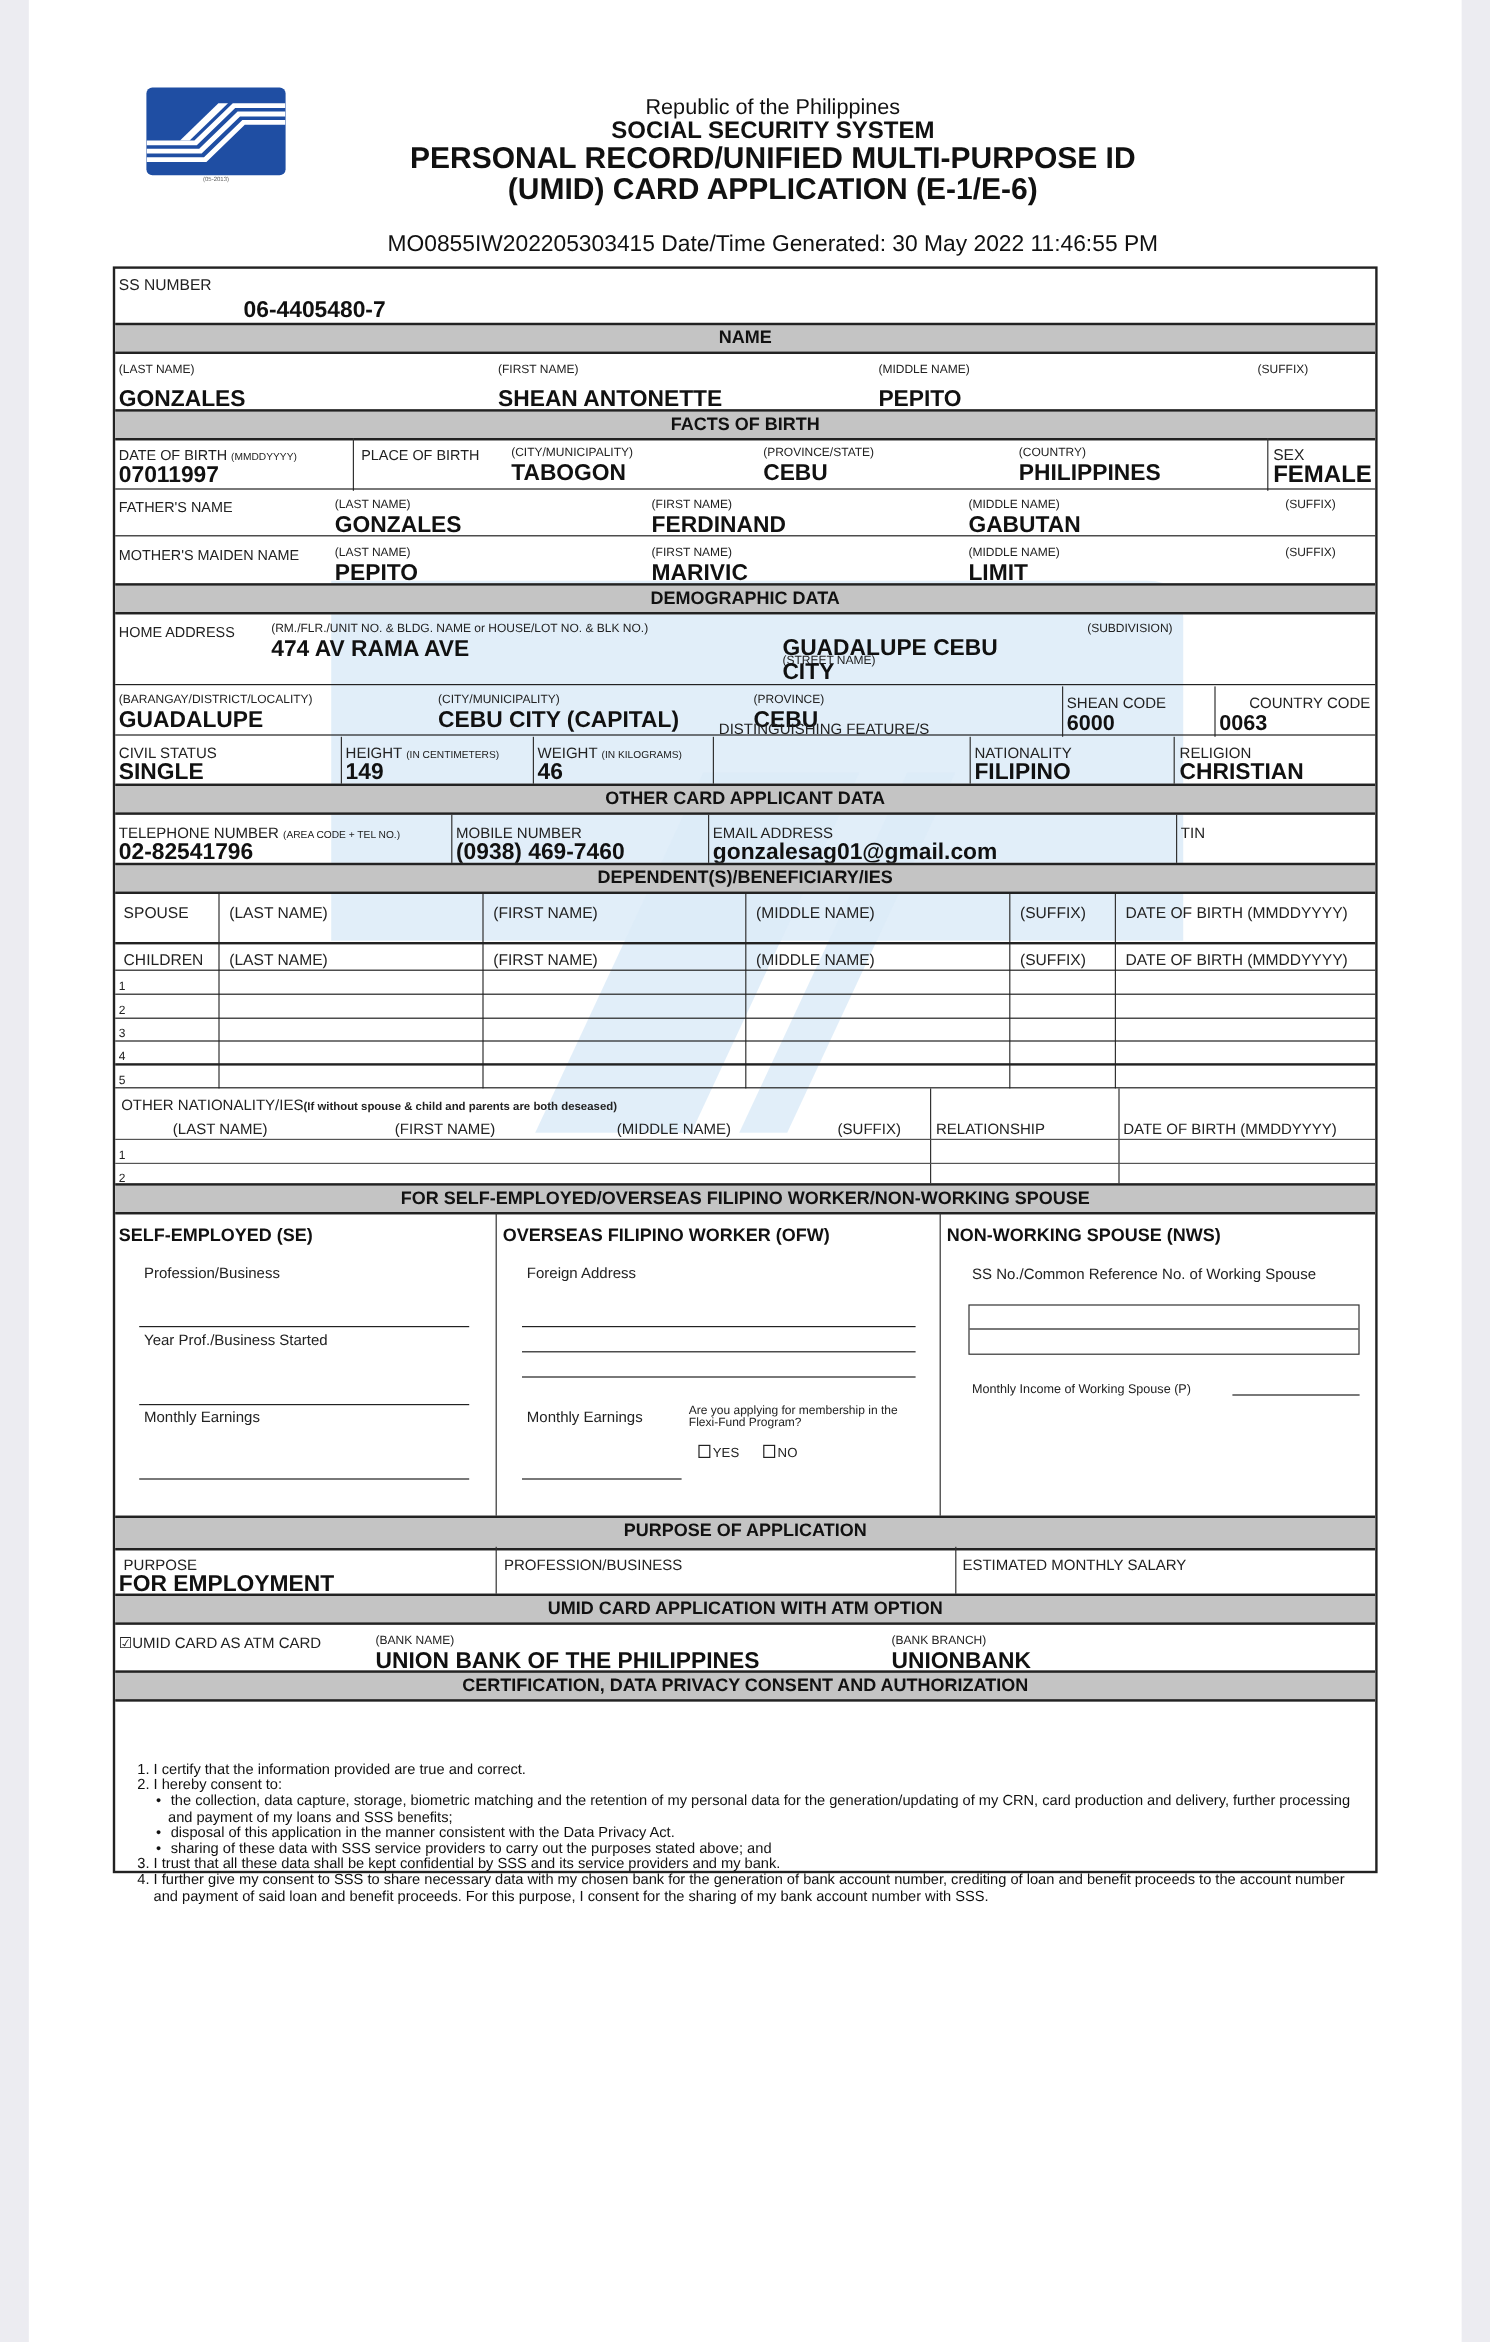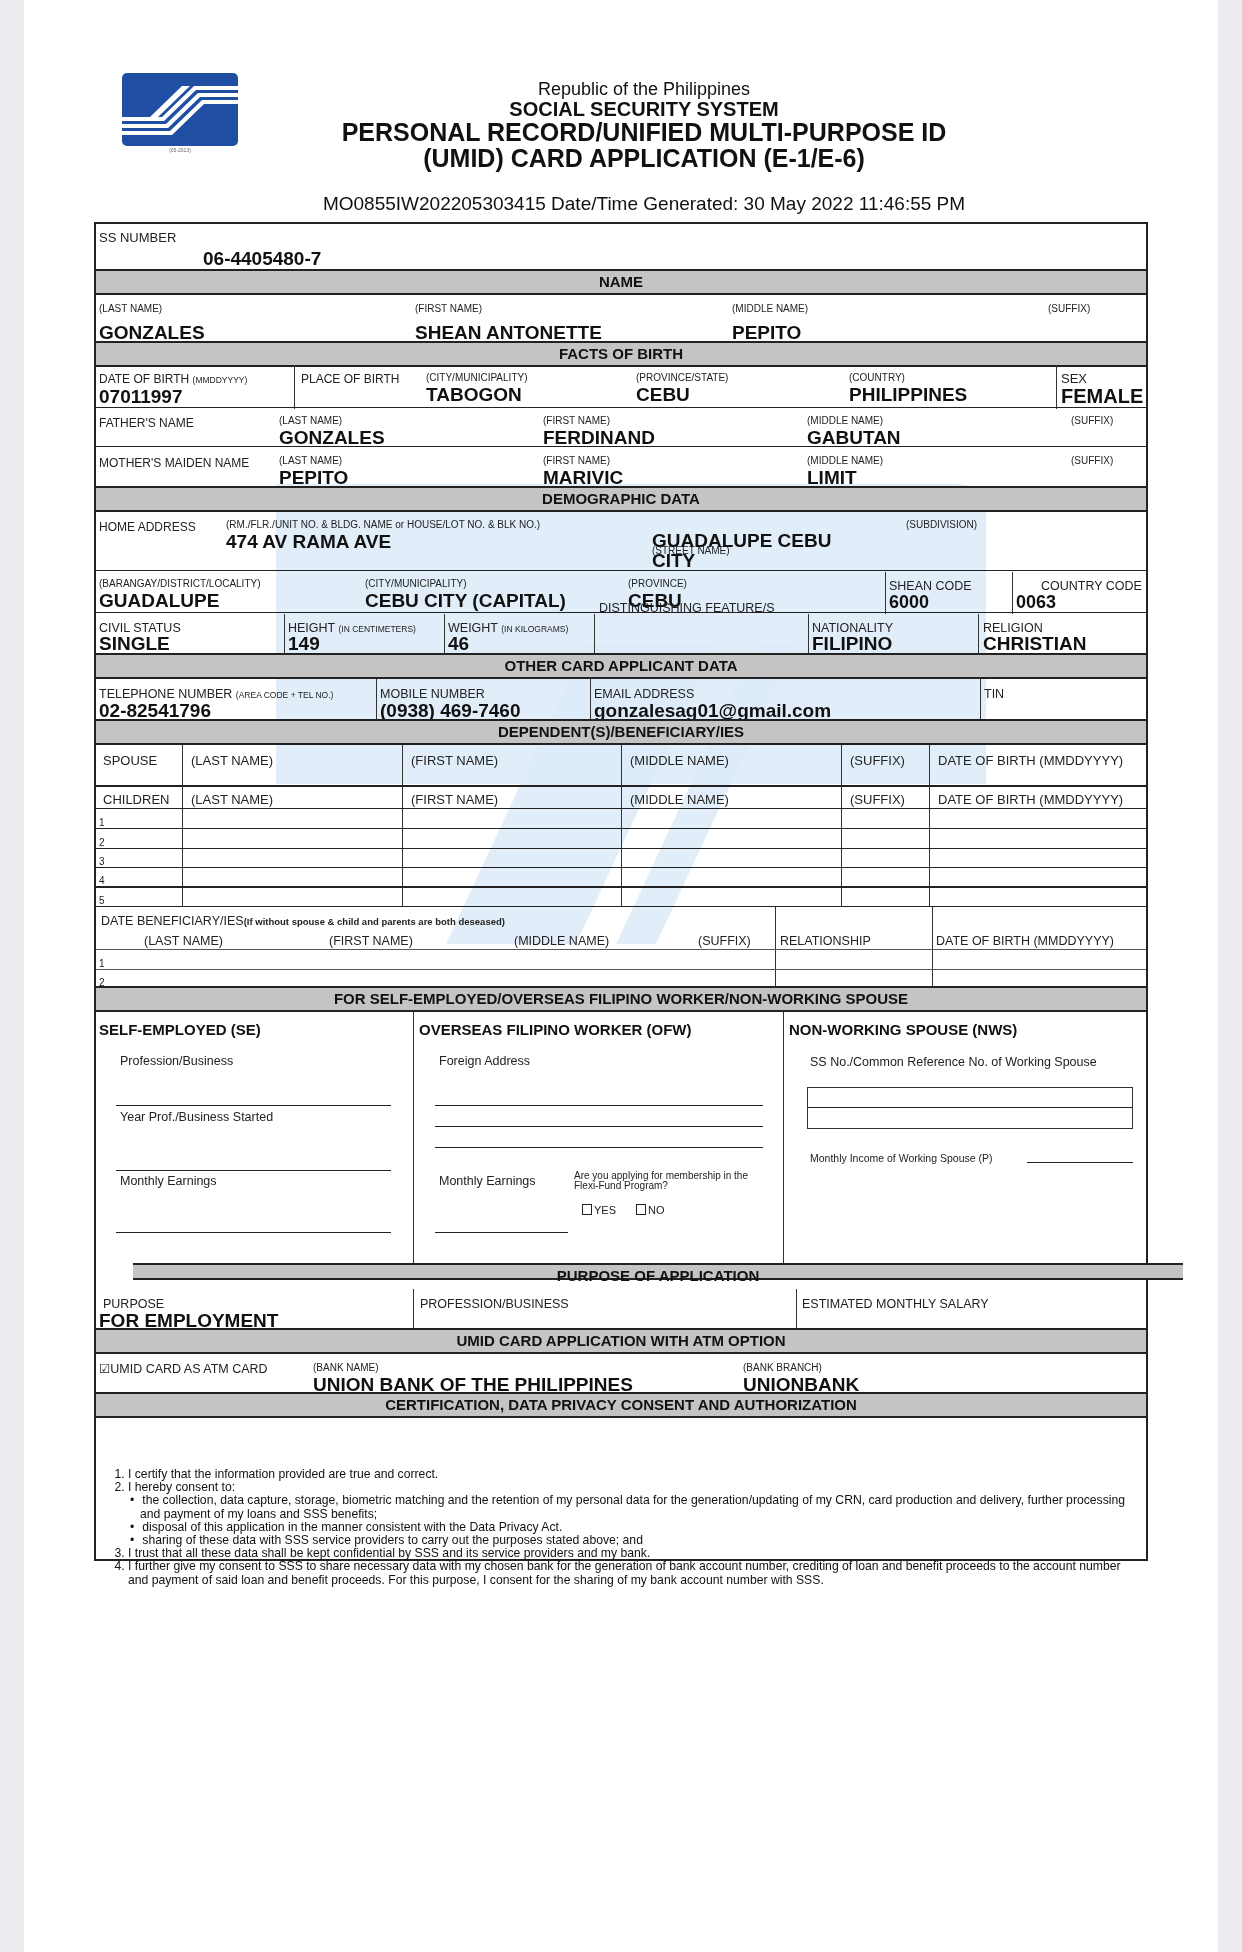--- a/index.html
+++ b/index.html
@@ -195,21 +195,21 @@
     <div class="line-h" style="top:604px;border-top-width:1.5px;"></div>
     <div class="num" style="left:3px;top:613px;">2</div>
     <div class="line-h" style="top:624px;border-top-width:1.5px;"></div>
     <div class="num" style="left:3px;top:632px;">3</div>
     <div class="line-h" style="top:643px;border-top-width:1.5px;"></div>
     <div class="num" style="left:3px;top:651px;">4</div>
     <div class="line-h" style="top:662px;border-top-width:2px;"></div>
     <div class="num" style="left:3px;top:671px;">5</div>
     <div class="line-h" style="top:682px;border-top-width:1.5px;"></div>
 
-    <div class="lbl" style="left:5px;top:690px;font-size:12.5px;"><span>DATE BENEFICIARY/IES</span><span style="font-size:9.5px;font-weight:bold;">(If without spouse &amp; child and parents are both deseased)</span></div>
+    <div class="lbl" style="left:5px;top:690px;font-size:12.5px;"><span>OTHER NATIONALITY/IES</span><span style="font-size:9.5px;font-weight:bold;">(If without spouse &amp; child and parents are both deseased)</span></div>
     <div class="lbl" style="left:48px;top:710px;font-size:12.5px;">(LAST NAME)</div>
     <div class="lbl" style="left:233px;top:710px;font-size:12.5px;">(FIRST NAME)</div>
     <div class="lbl" style="left:418px;top:710px;font-size:12.5px;">(MIDDLE NAME)</div>
     <div class="lbl" style="left:602px;top:710px;font-size:12.5px;">(SUFFIX)</div>
     <div class="line-v" style="left:679px;top:683px;height:81px;"></div>
     <div class="lbl" style="left:684px;top:710px;font-size:12.5px;">RELATIONSHIP</div>
     <div class="line-v" style="left:836px;top:683px;height:81px;"></div>
     <div class="lbl" style="left:840px;top:710px;font-size:12.5px;">DATE OF BIRTH (MMDDYYYY)</div>
     <div class="line-h" style="top:725px;border-top-width:1px;border-color:#555;"></div>
     <div class="num" style="left:3px;top:734px;">1</div>
@@ -241,21 +241,21 @@
     <div class="sm" style="left:540px;top:980px;font-size:11px;"><span class="cb"></span><span>NO</span></div>
 
     <div class="sec-title" style="left:693px;top:797px;">NON-WORKING SPOUSE (NWS)</div>
     <div class="lbl" style="left:714px;top:831px;font-size:12.5px;">SS No./Common Reference No. of Working Spouse</div>
     <div class="abs" style="left:711px;top:863px;width:326px;height:42px;border:1.5px solid #333;">
       <div style="position:absolute;left:0;right:0;top:19px;border-top:1.5px solid #222;"></div>
     </div>
     <div class="sm" style="left:714px;top:928px;font-size:10.5px;">Monthly Income of Working Spouse (P)</div>
     <div class="uline" style="left:931px;width:106px;top:938px;"></div>
 
-    <div class="band" style="top:1039px;height:17px;margin-left:37px;">PURPOSE OF APPLICATION</div>
+    <div class="band" style="top:1039px;height:29px;">PURPOSE OF APPLICATION</div>
     <div class="lbl" style="left:7px;top:1073px;font-size:12.5px;">PURPOSE</div>
     <div class="val" style="left:3px;top:1086px;">FOR EMPLOYMENT</div>
     <div class="line-v" style="left:317px;top:1065px;height:41px;"></div>
     <div class="lbl" style="left:324px;top:1073px;font-size:12.5px;">PROFESSION/BUSINESS</div>
     <div class="line-v" style="left:700px;top:1065px;height:41px;"></div>
     <div class="lbl" style="left:706px;top:1073px;font-size:12.5px;">ESTIMATED MONTHLY SALARY</div>
 
     <div class="band" style="top:1104px;height:26px;">UMID CARD APPLICATION WITH ATM OPTION</div>
     <div class="lbl" style="left:3px;top:1138px;font-size:12.5px;"><span>☑</span><span>UMID CARD AS ATM CARD</span></div>
     <div class="sm" style="left:217px;top:1138px;">(BANK NAME)</div>

